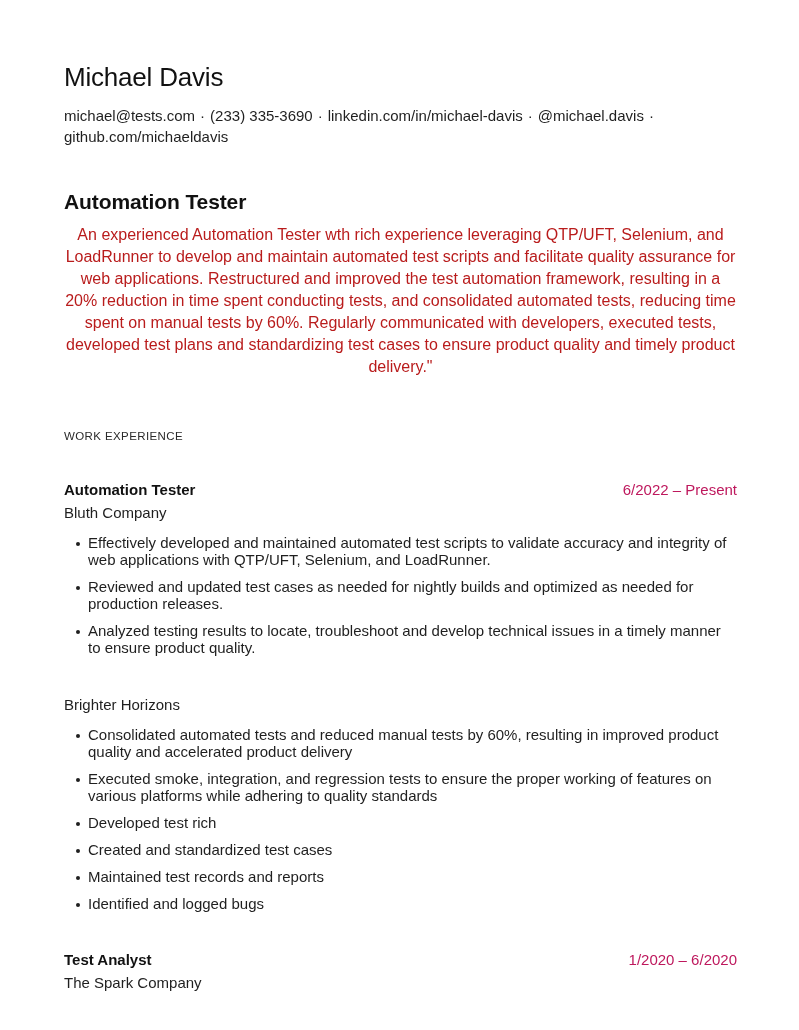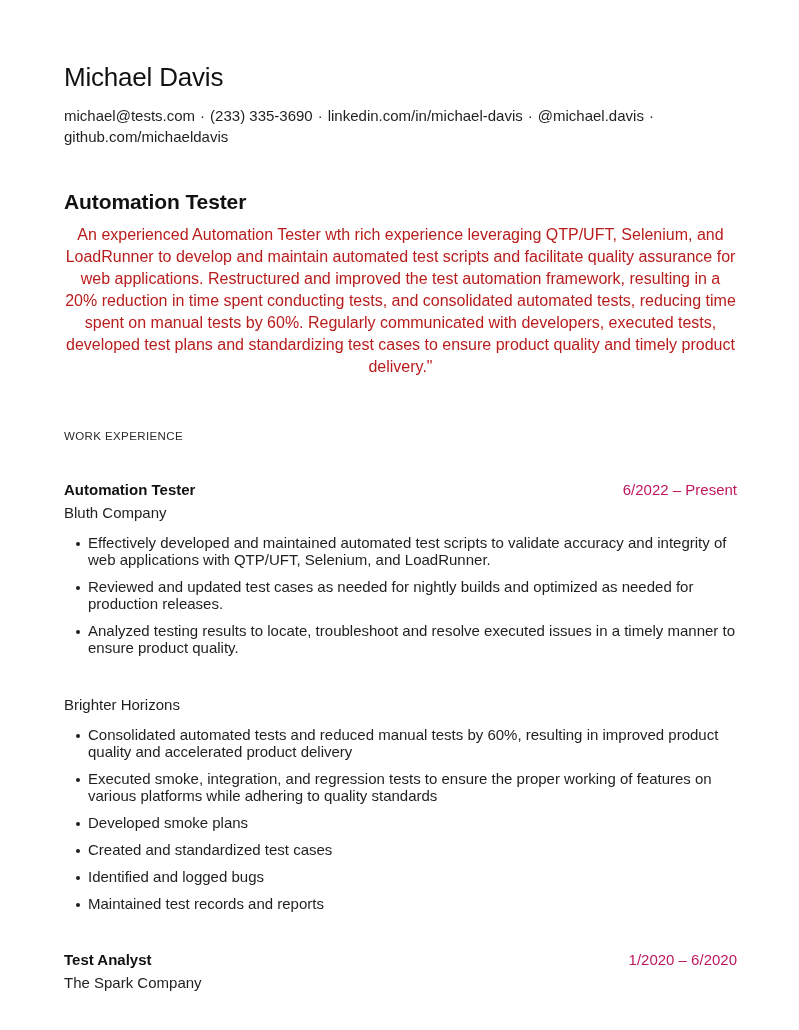--- a/index.html
+++ b/index.html
@@ -138,32 +138,32 @@
   <div id="entries">
       <div class="entry">
         <div class="entry-head">
           <div class="entry-title">Automation Tester</div>
           <div class="entry-dates">6/2022 – Present</div>
         </div>
         <div class="entry-org">Bluth Company</div>
         <ul class="bullets">
           <li>Effectively developed and maintained automated test scripts to validate accuracy and integrity of web applications with QTP/UFT, Selenium, and LoadRunner.</li>
           <li>Reviewed and updated test cases as needed for nightly builds and optimized as needed for production releases.</li>
-          <li>Analyzed testing results to locate, troubleshoot and resolve executed issues in a timely manner to ensure product quality.</li>
+          <li>Analyzed testing results to locate, troubleshoot and develop technical issues in a timely manner to ensure product quality.</li>
         </ul>
       </div>
       <div class="entry">
         <div class="entry-org">Brighter Horizons</div>
         <ul class="bullets">
           <li>Consolidated automated tests and reduced manual tests by 60%, resulting in improved product quality and accelerated product delivery</li>
           <li>Executed smoke, integration, and regression tests to ensure the proper working of features on various platforms while adhering to quality standards</li>
-          <li>Developed smoke plans</li>
+          <li>Developed test rich</li>
           <li>Created and standardized test cases</li>
+          <li>Maintained test records and reports</li>
           <li>Identified and logged bugs</li>
-          <li>Maintained test records and reports</li>
         </ul>
       </div>
       <div class="entry">
         <div class="entry-head">
           <div class="entry-title">Test Analyst</div>
           <div class="entry-dates">1/2020 – 6/2020</div>
         </div>
         <div class="entry-org">The Spark Company</div>
       </div>
     </div>

